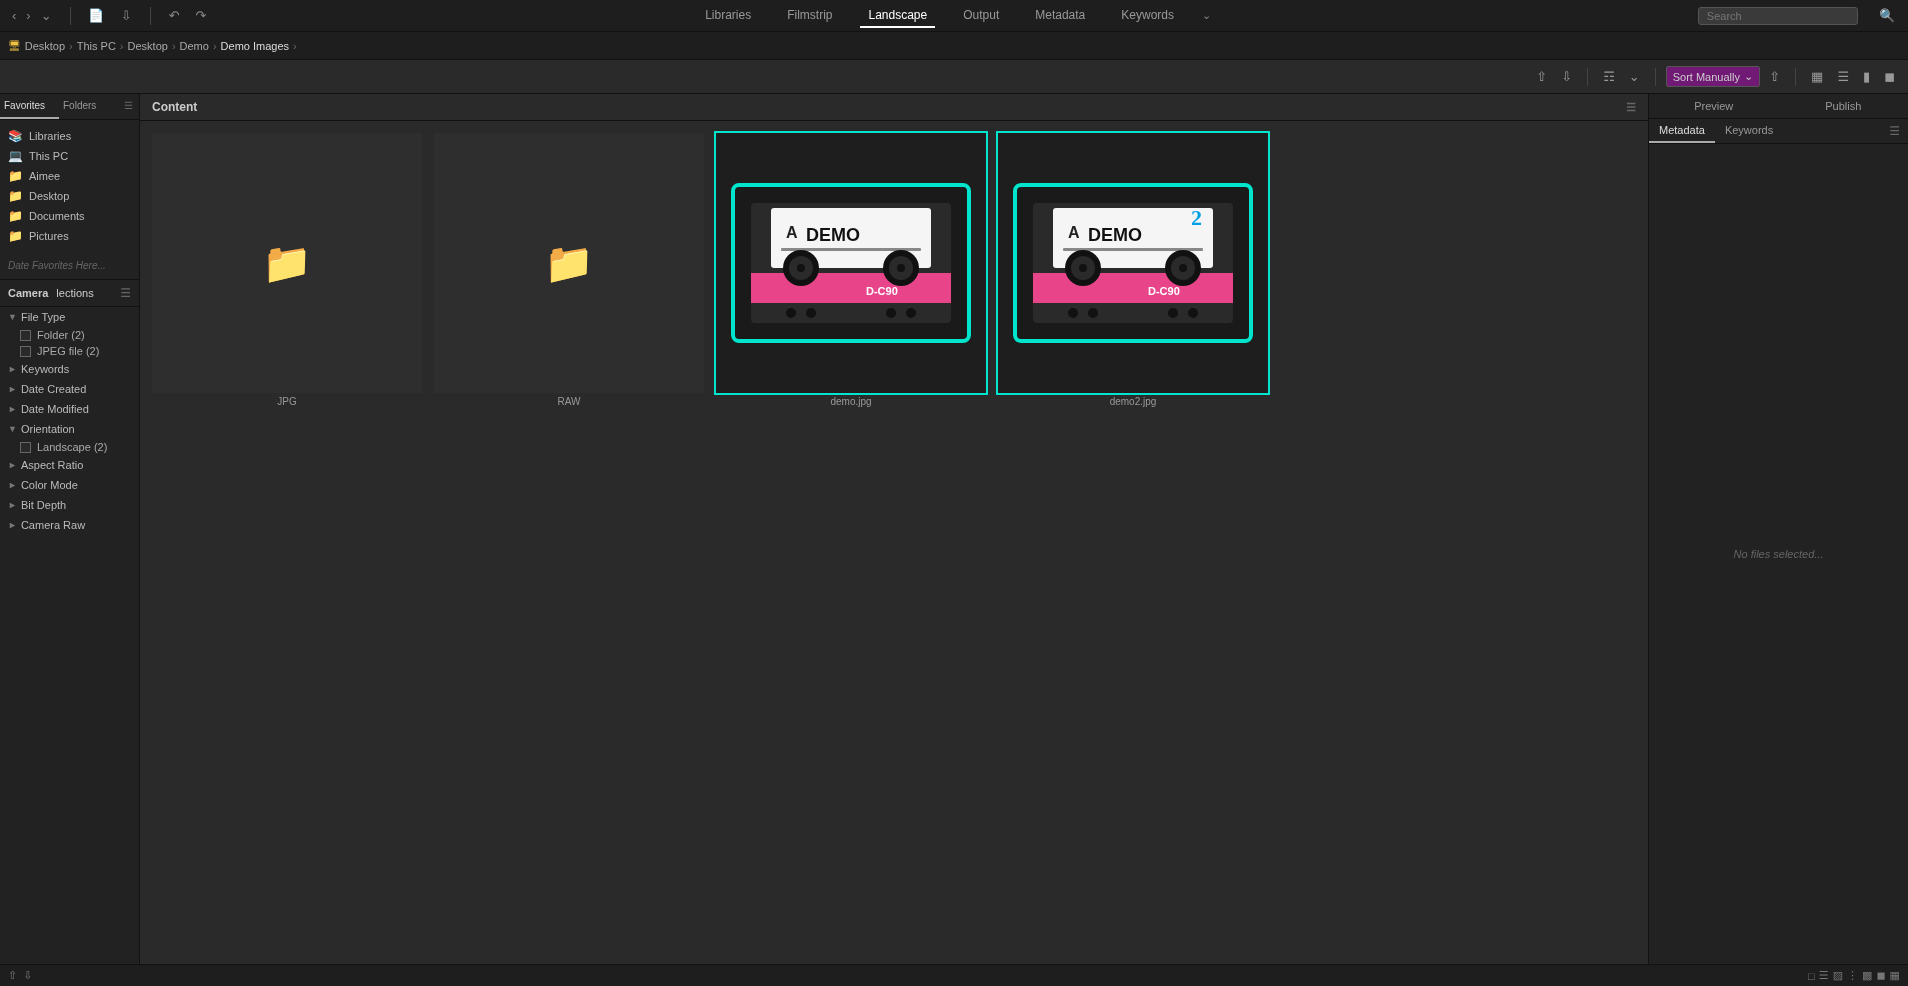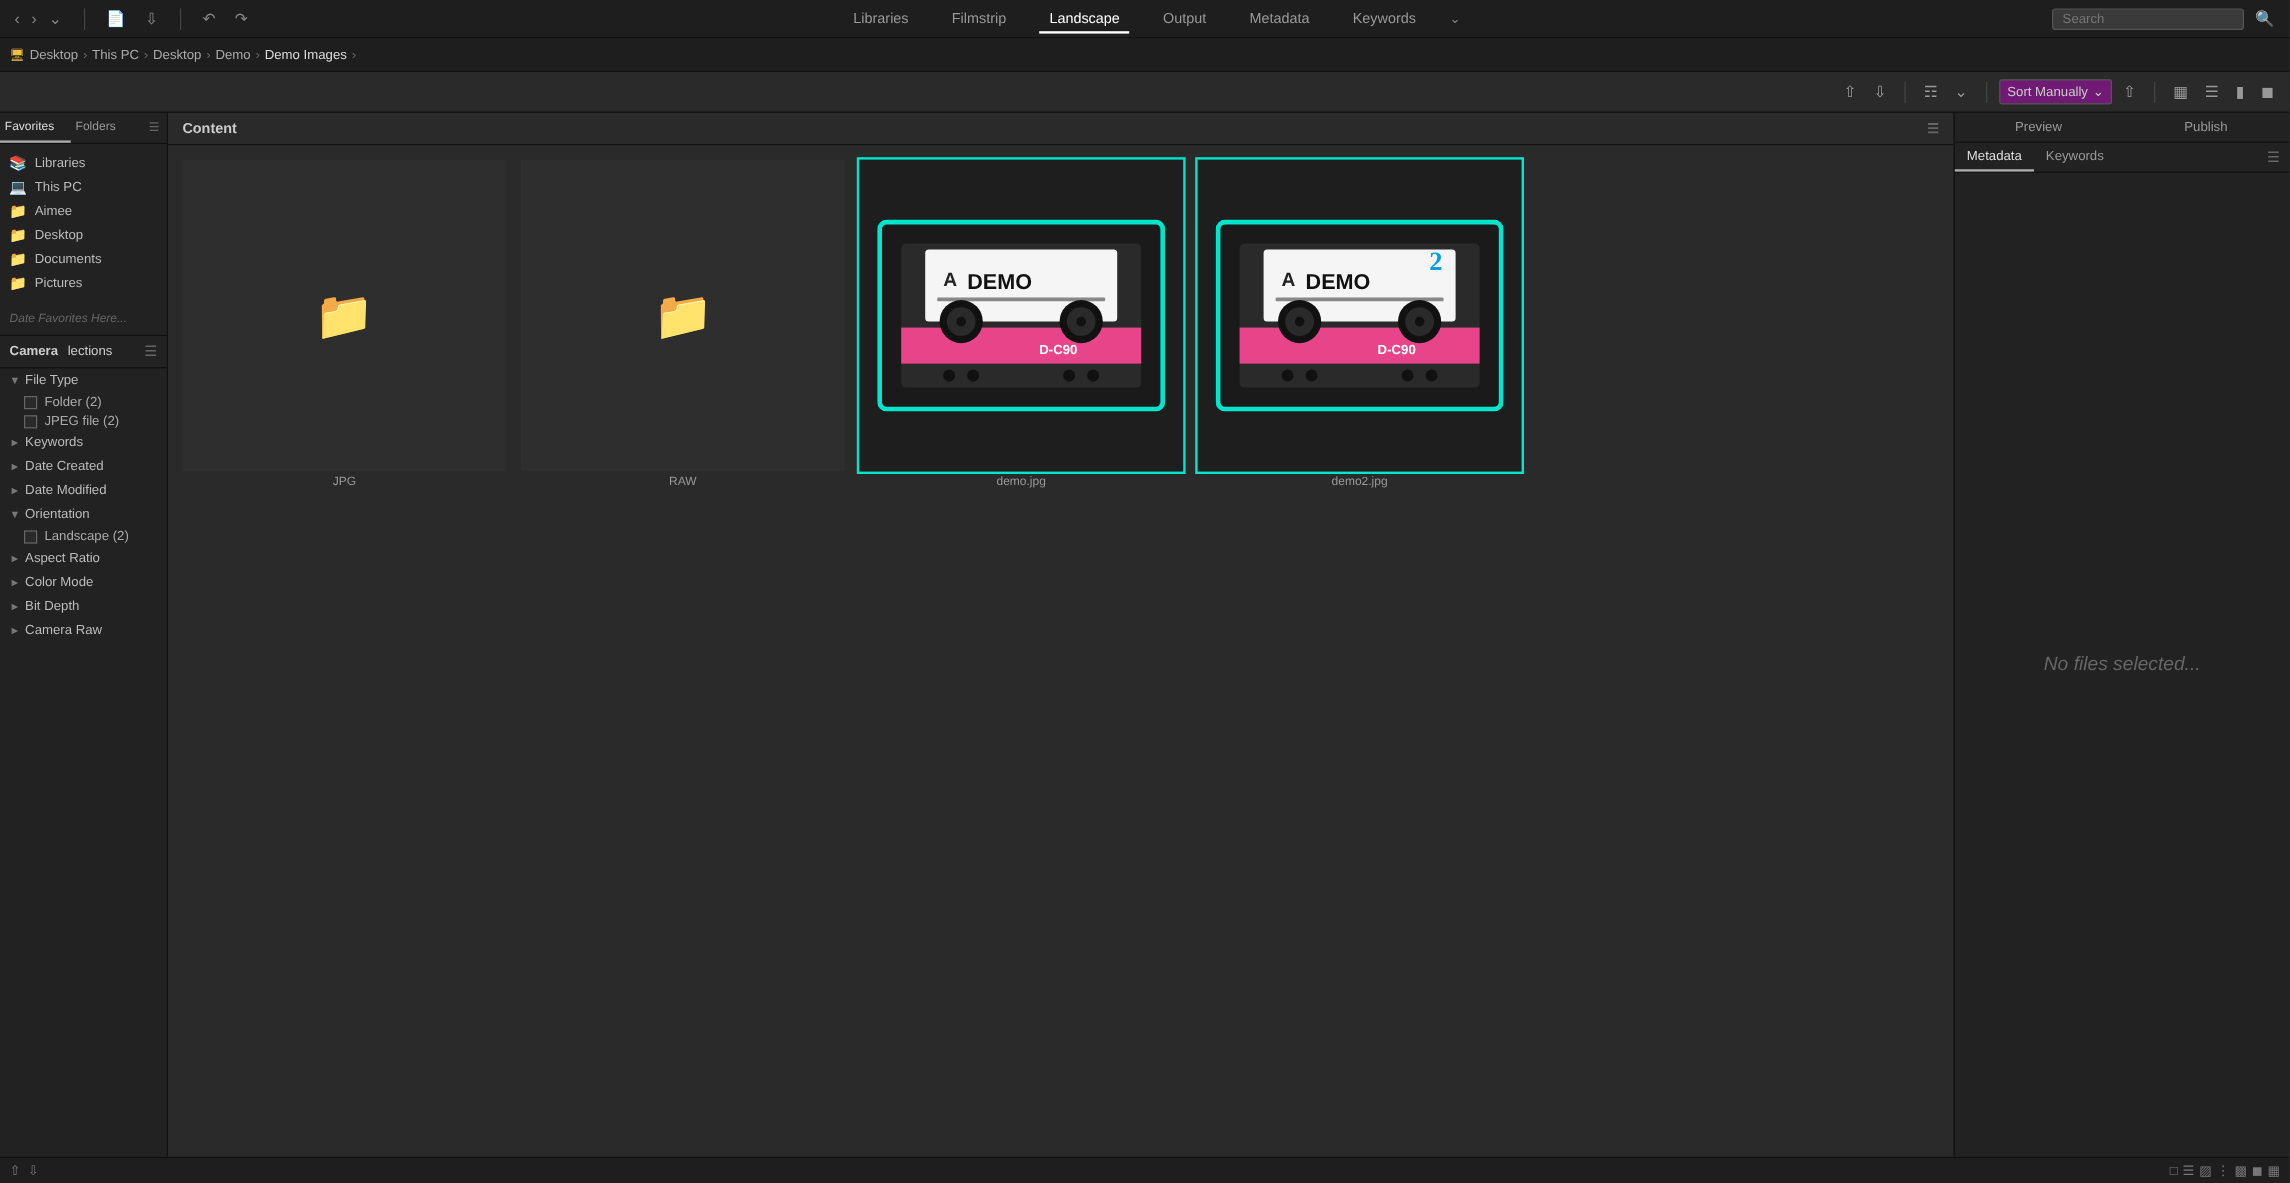--- a/index.html
+++ b/index.html
@@ -46,21 +46,21 @@
       color: #999;
       cursor: pointer;
       padding: 4px 8px;
       font-size: 12px;
       border-bottom: 2px solid transparent;
     }
     .nav-tab.active {
       color: #fff;
       border-bottom: 2px solid #fff;
     }
-    .nav-right { display: flex; align-items: flex-end; gap: 6px; }
+    .nav-right { display: flex; align-items: flex-end; gap: 18px; }
     .search-box {
       background: #3a3a3a;
       border: 1px solid #555;
       border-radius: 3px;
       color: #ccc;
       padding: 2px 8px;
       width: 160px;
       font-size: 11px;
     }
     .chevron-btn { background: none; border: none; color: #888; cursor: pointer; font-size: 11px; }
@@ -270,21 +270,21 @@
     }
     .folder-icon { font-size: 40px; color: #f0c040; }
 
     
     .cassette-wrapper {
       position: relative;
     }
 
     
     .right-panel {
-      width: 280px;
+      width: 260px;
       background: #222;
       border-left: 1px solid #111;
       display: flex;
       flex-direction: column;
       flex-shrink: 0;
     }
     .right-panel-top {
       display: flex;
       border-bottom: 1px solid #111;
     }
@@ -311,21 +311,21 @@
     }
     .right-meta-tab.active { color: #ddd; border-bottom: 2px solid #aaa; }
     .right-meta-menu { margin-left: auto; padding: 5px 8px; color: #666; font-size: 12px; cursor: pointer; }
 
     .no-files-msg {
       flex: 1;
       display: flex;
       align-items: center;
       justify-content: center;
       color: #666;
-      font-size: 16px;
+      font-size: 11px;
       font-style: italic;
       text-align: right;
     }
 
     
     .status-bar {
       height: 22px;
       background: #1e1e1e;
       border-top: 1px solid #111;
       display: flex;

